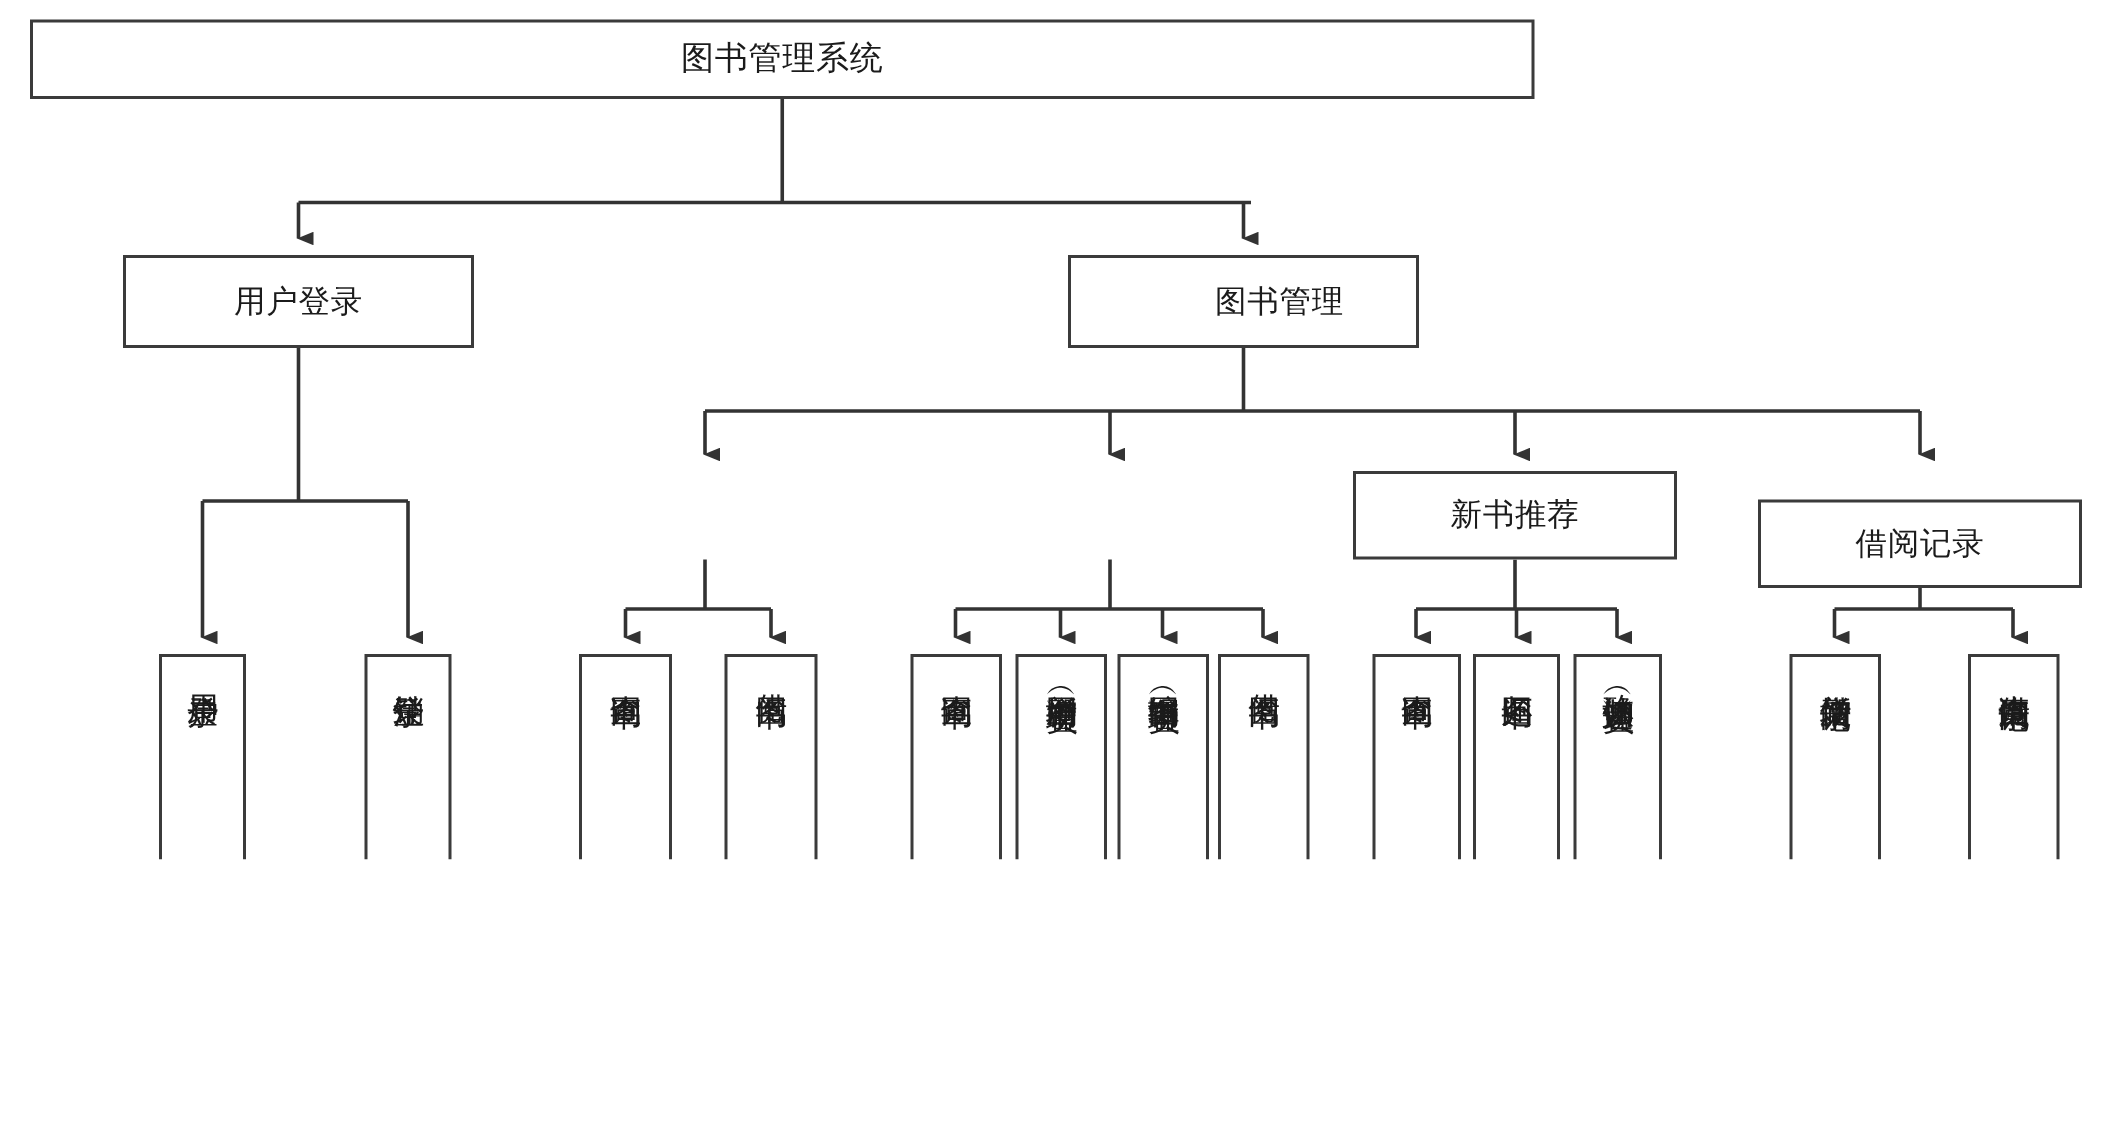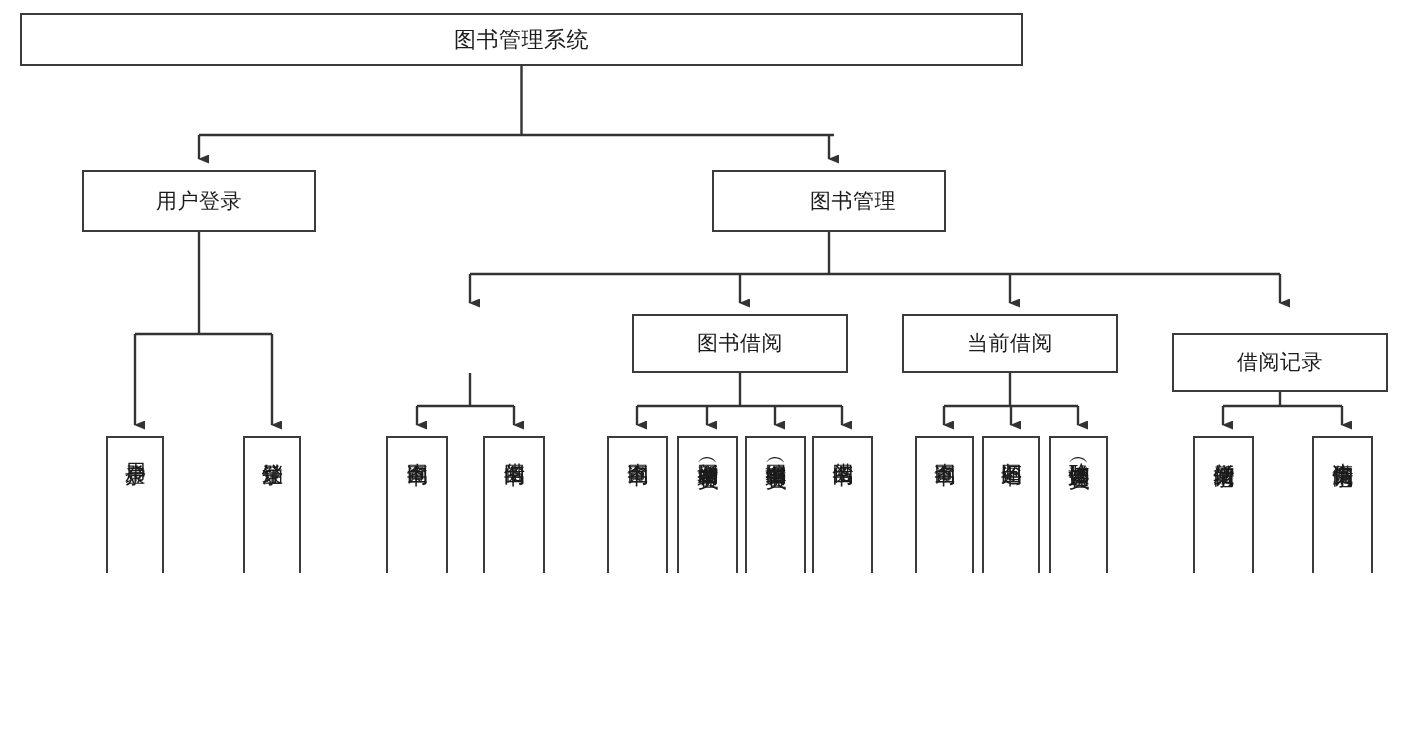--- a/index.html
+++ b/index.html
@@ -125,25 +125,22 @@
     <span class="lbl">图书管理系统</span>
   </div>
 
   <div class="node" style="left:82px; top:170px; width:234px; height:62px;">
     <span class="lbl">用户登录</span>
   </div>
   <div class="node" style="left:712px; top:170px; width:234px; height:62px;padding-left:48px;">
     <span class="lbl">图书管理</span>
   </div>
 
-  <div class="node" style="left:632px; top:314px; width:216px; height:59px;">
-    <span class="lbl">图书借阅</span>
-  </div>
   <div class="node" style="left:902px; top:314px; width:216px; height:59px;">
-    <span class="lbl">当前借阅</span>
+    <span class="lbl">新书推荐</span>
   </div>
   <div class="node" style="left:1172px; top:314px; width:216px; height:59px;margin-top:19px;">
     <span class="lbl">借阅记录</span>
   </div>
 
   <div class="node leaf" style="left:106px; top:436px; width:58px; height:299px;">
     <span class="lbl">用户登录</span>
   </div>
   <div class="node leaf" style="left:243px; top:436px; width:58px; height:299px;">
     <span class="lbl">注销登录</span>

